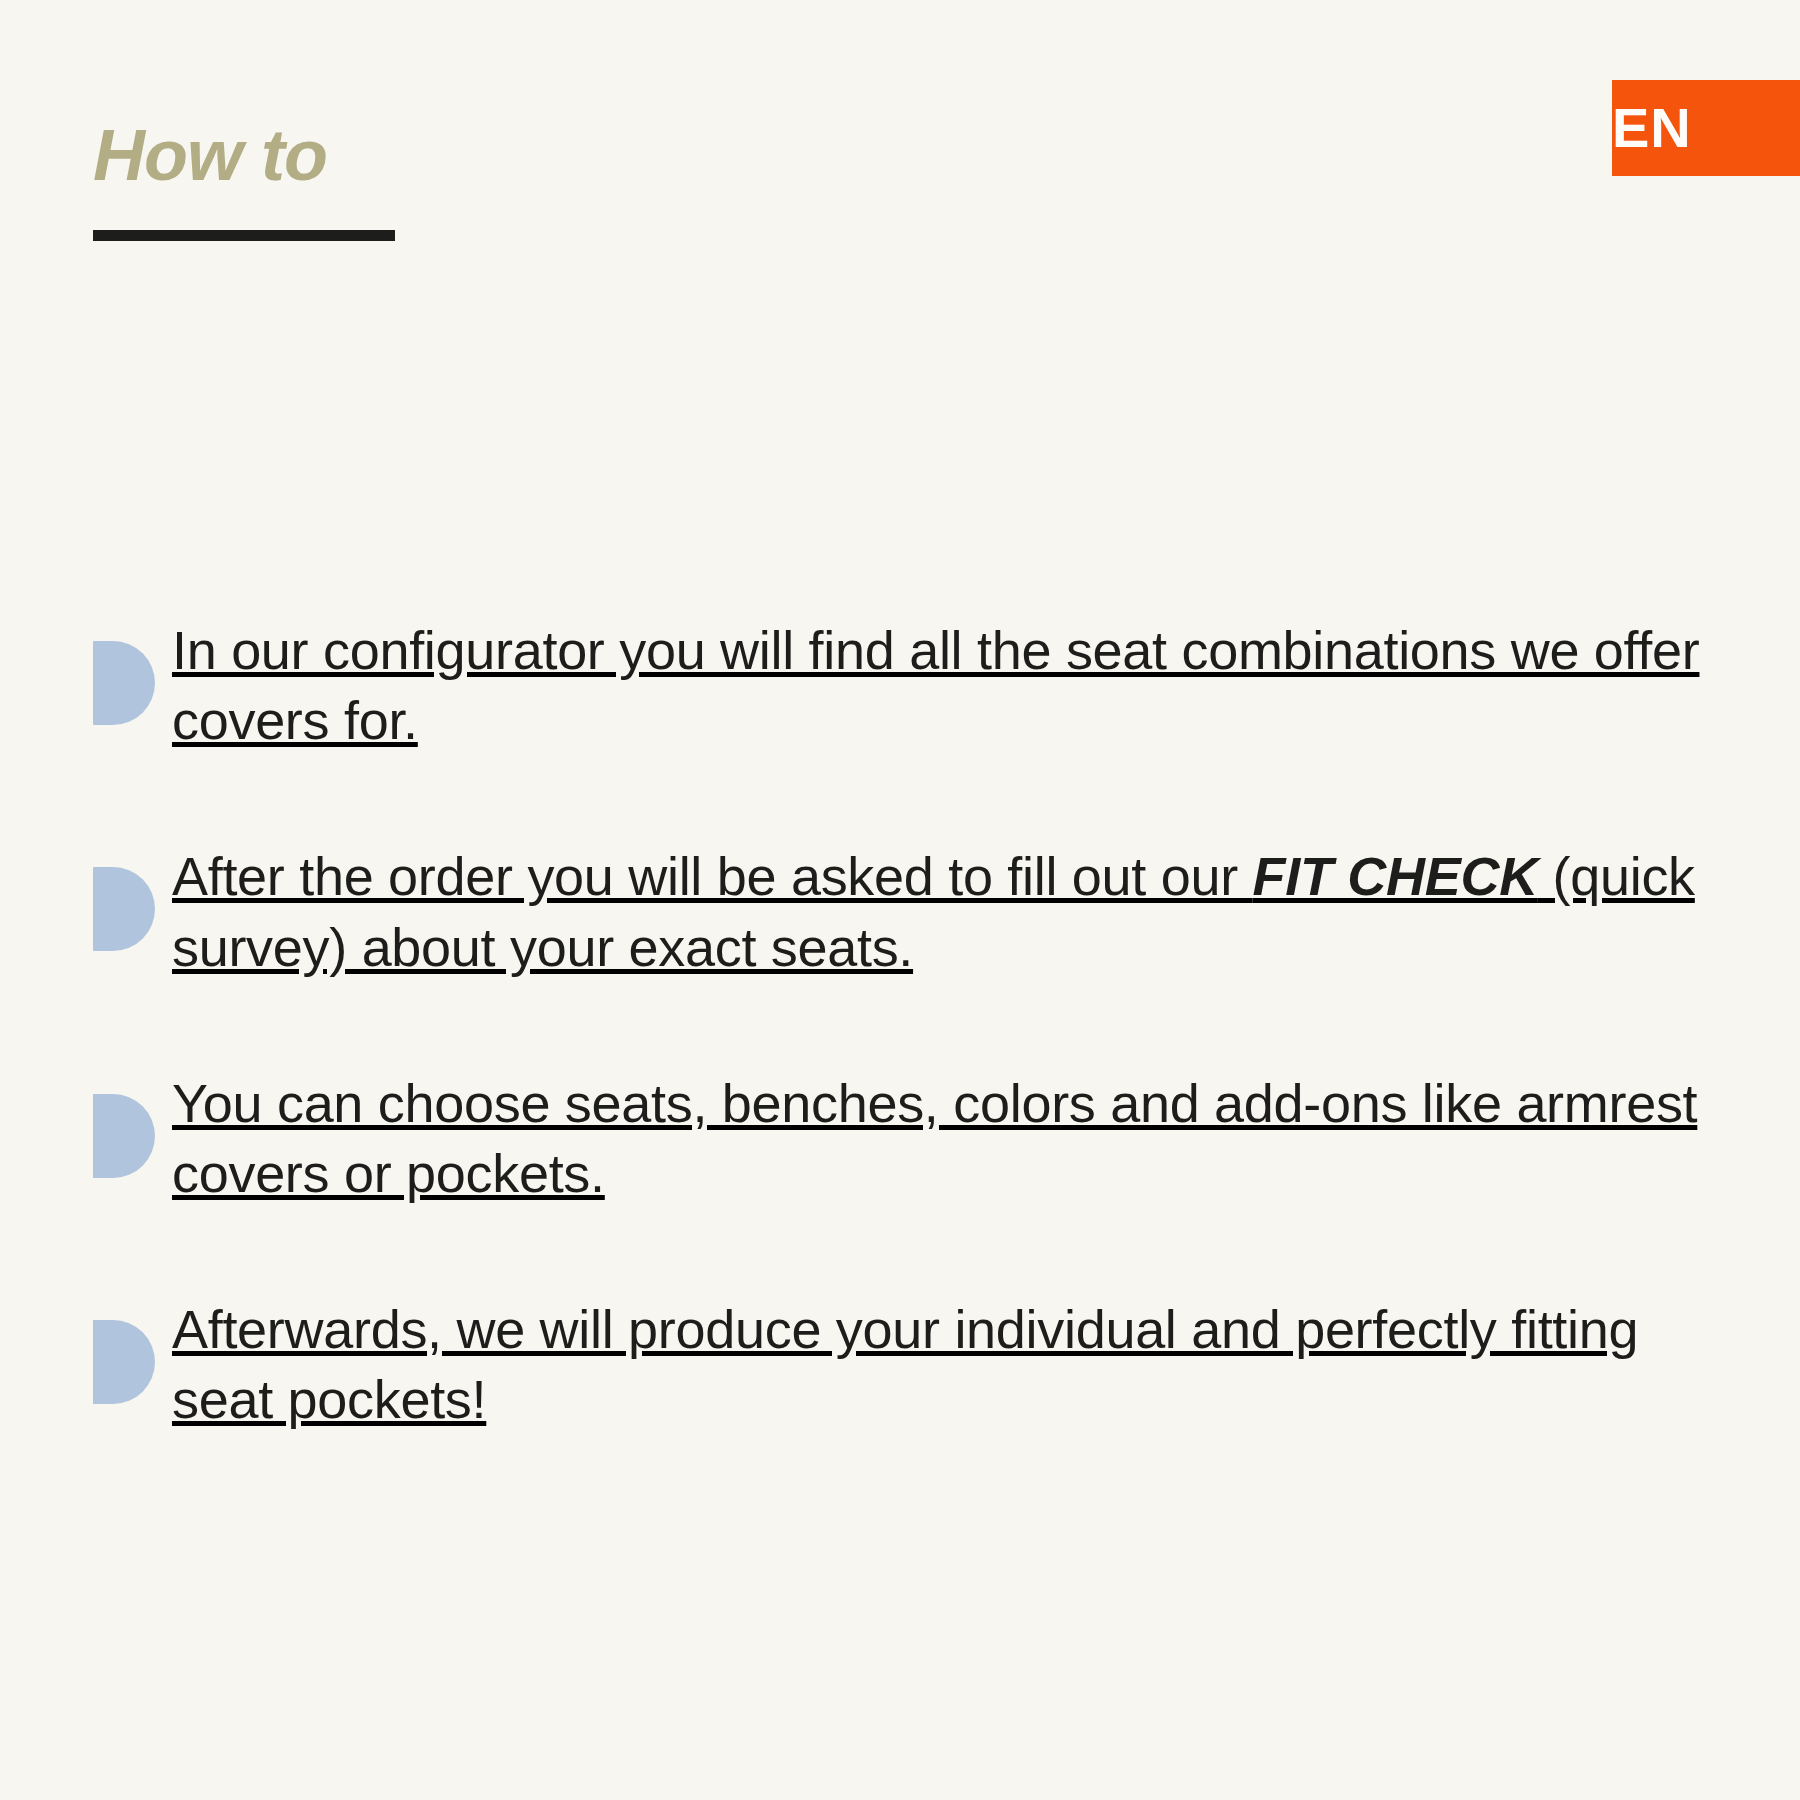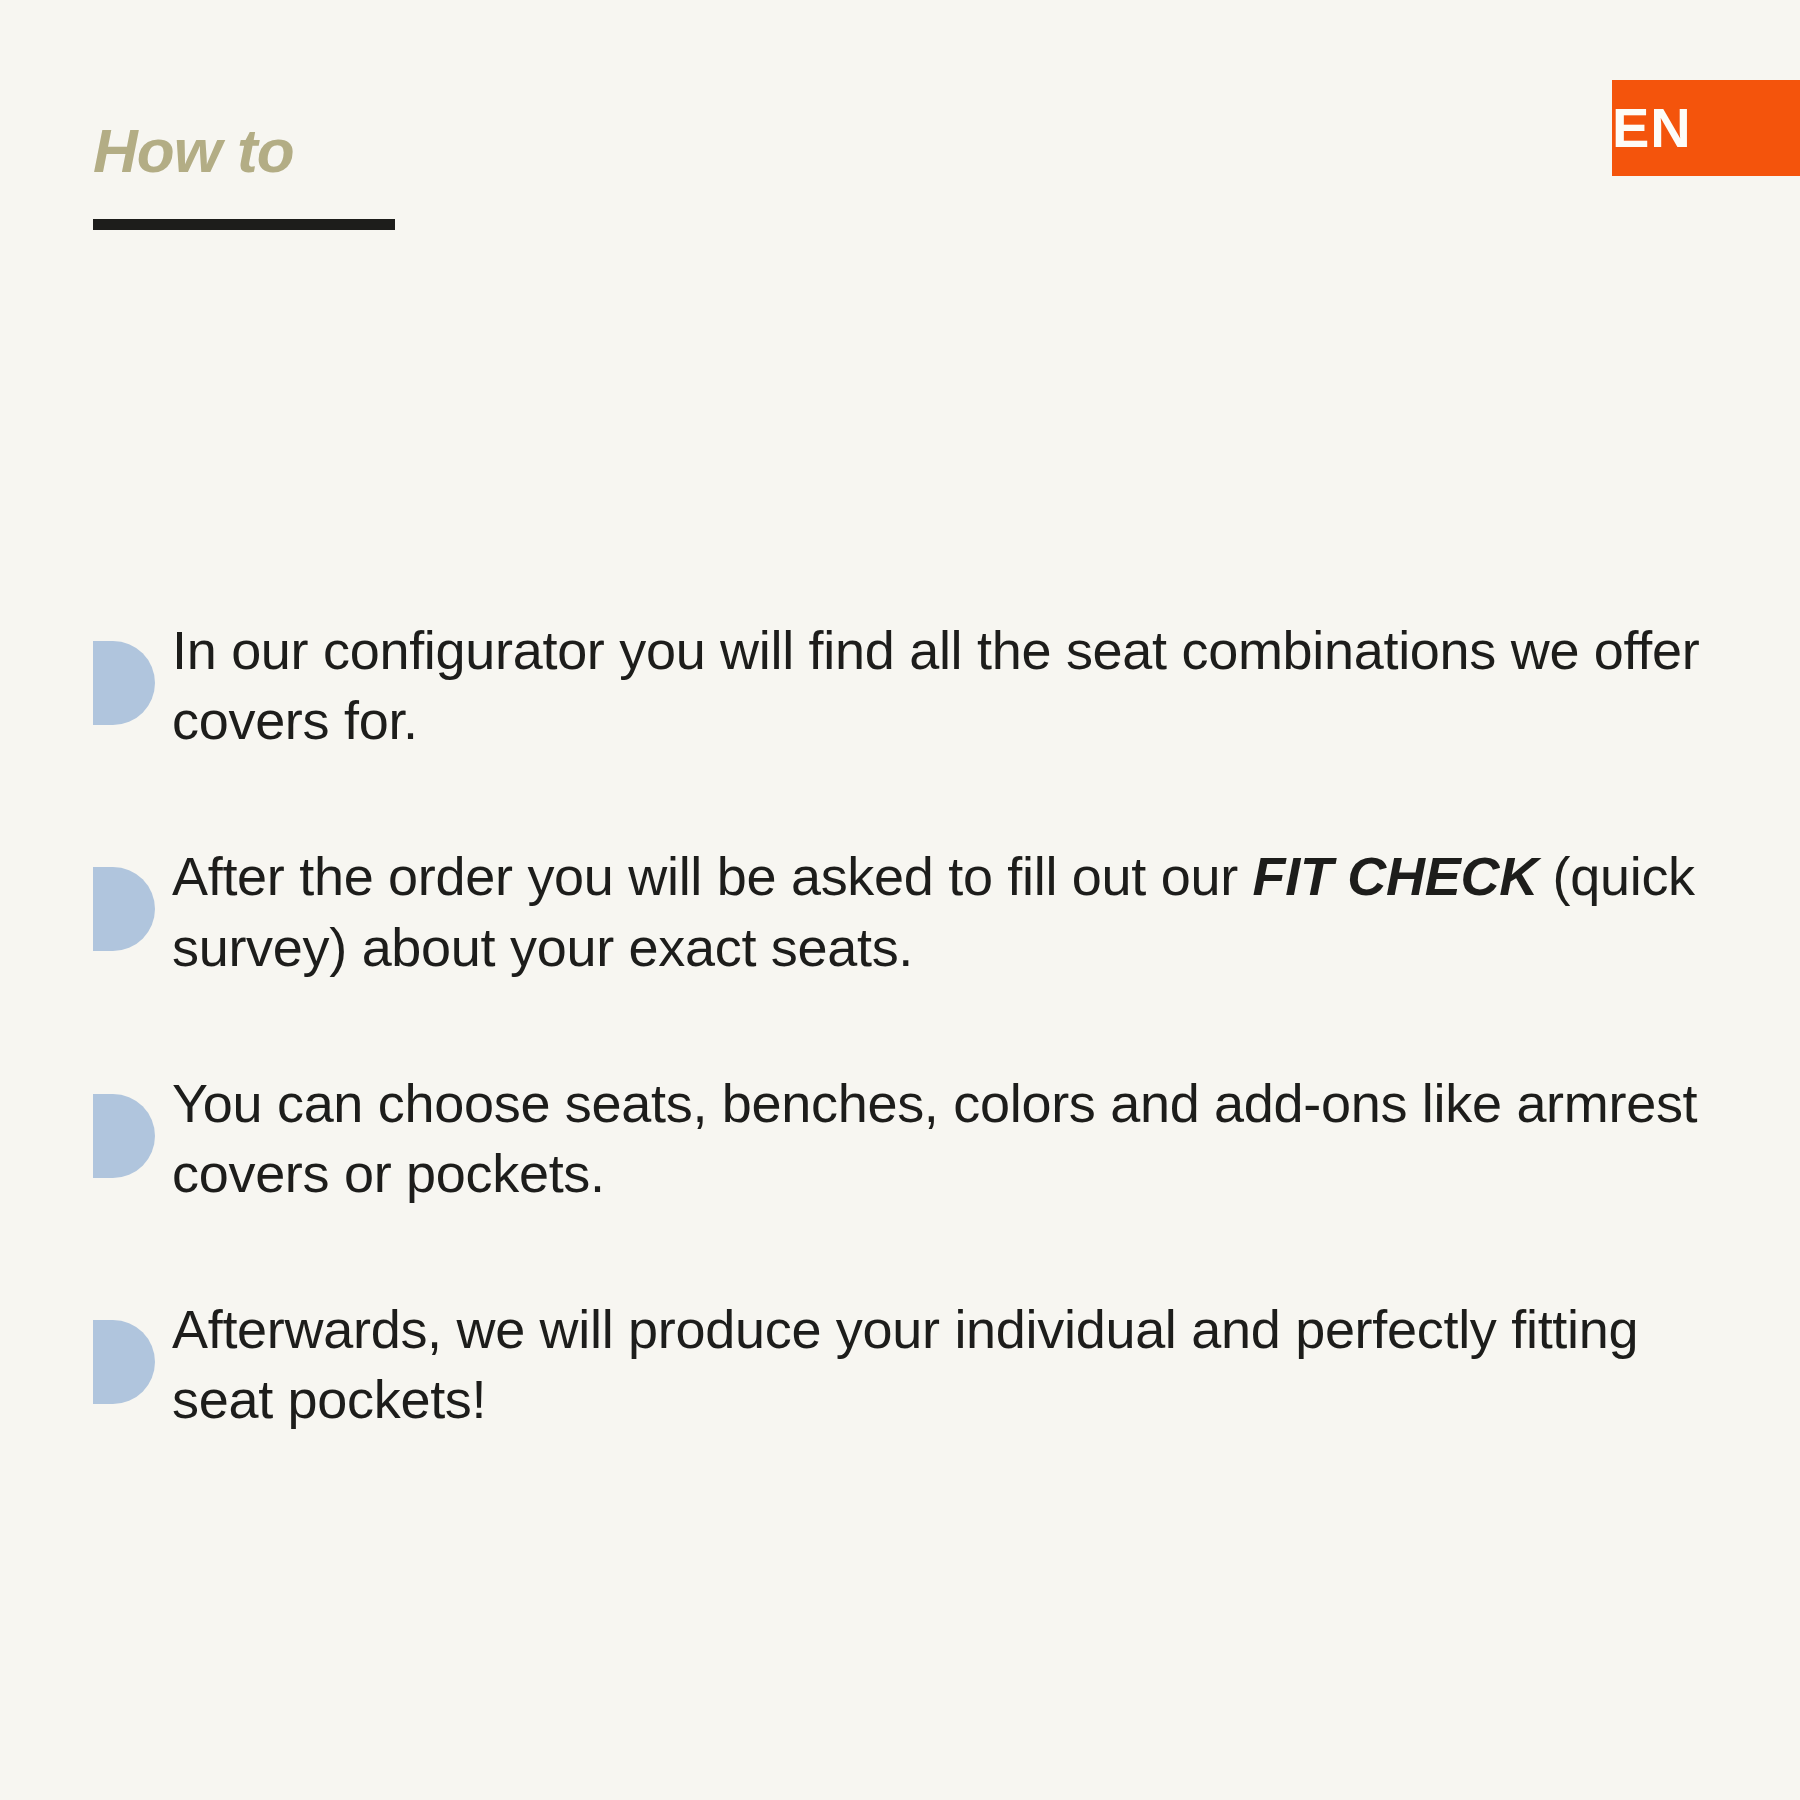--- a/index.html
+++ b/index.html
@@ -47,21 +47,21 @@
   
   .heading-block {
     position: absolute;
     top: 118px;
     left: 93px;
   }
   .heading-title {
     font-family: "Liberation Sans", sans-serif;
     font-style: italic;
     font-weight: 700;
-    font-size: 62px;
+    font-size: 72px;
     line-height: 1.05;
     color: #b3ad85;
     letter-spacing: -1px;
     margin: 0;
   }
   .heading-rule {
     margin-top: 36px;
     width: 302px;
     height: 11px;
     background: #1d1d1b;
@@ -97,20 +97,21 @@
     padding: 16px 14px 18px 14px;
     display: inline-block;
   }
 
   
   .steps {
     position: absolute;
     top: 615px;
     left: 93px;
     width: 1660px;
+    text-decoration: underline;
   }
   .step {
     display: flex;
     align-items: flex-start;
     margin-bottom: 86px;
   }
   .step:last-child { margin-bottom: 0; }
 
   .step-marker {
     flex: 0 0 auto;

